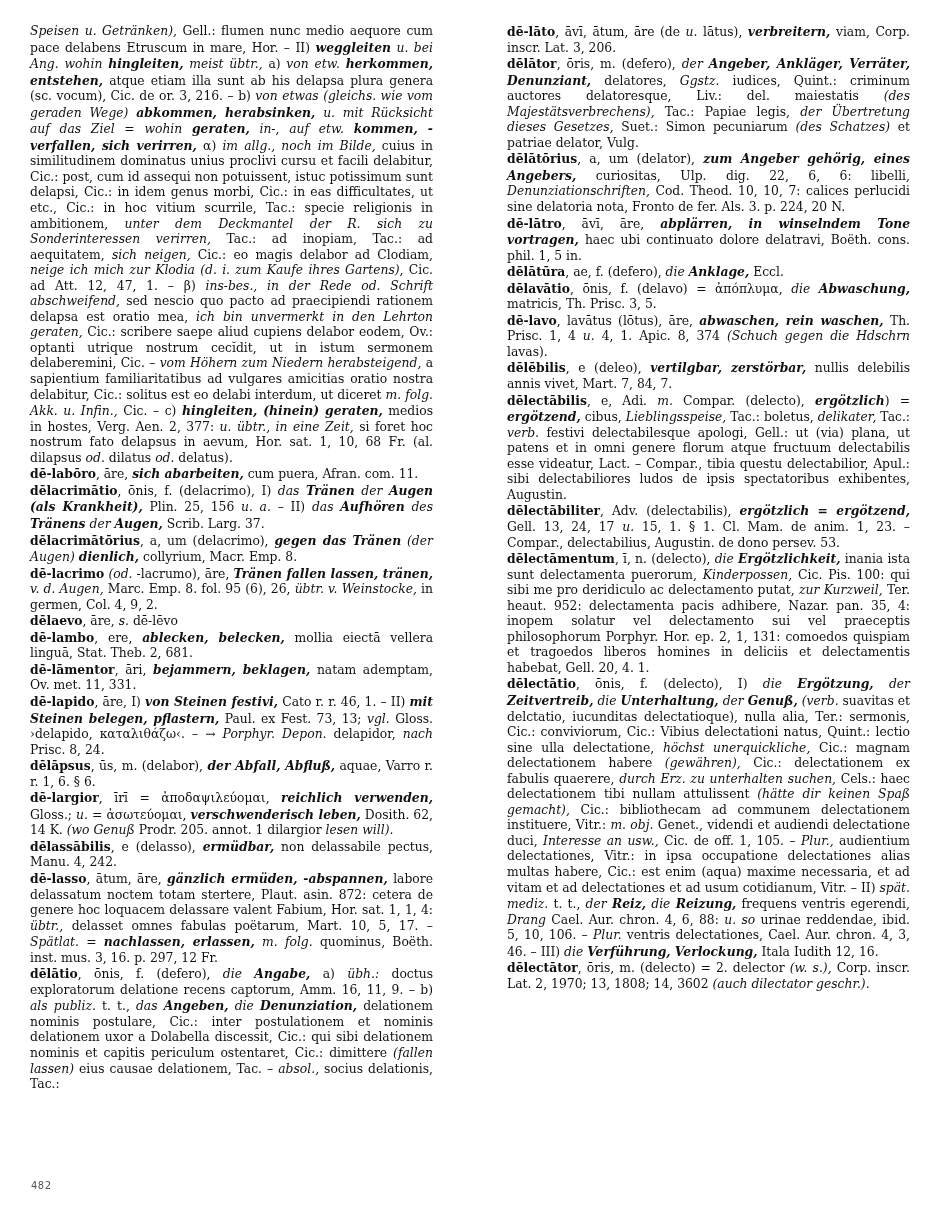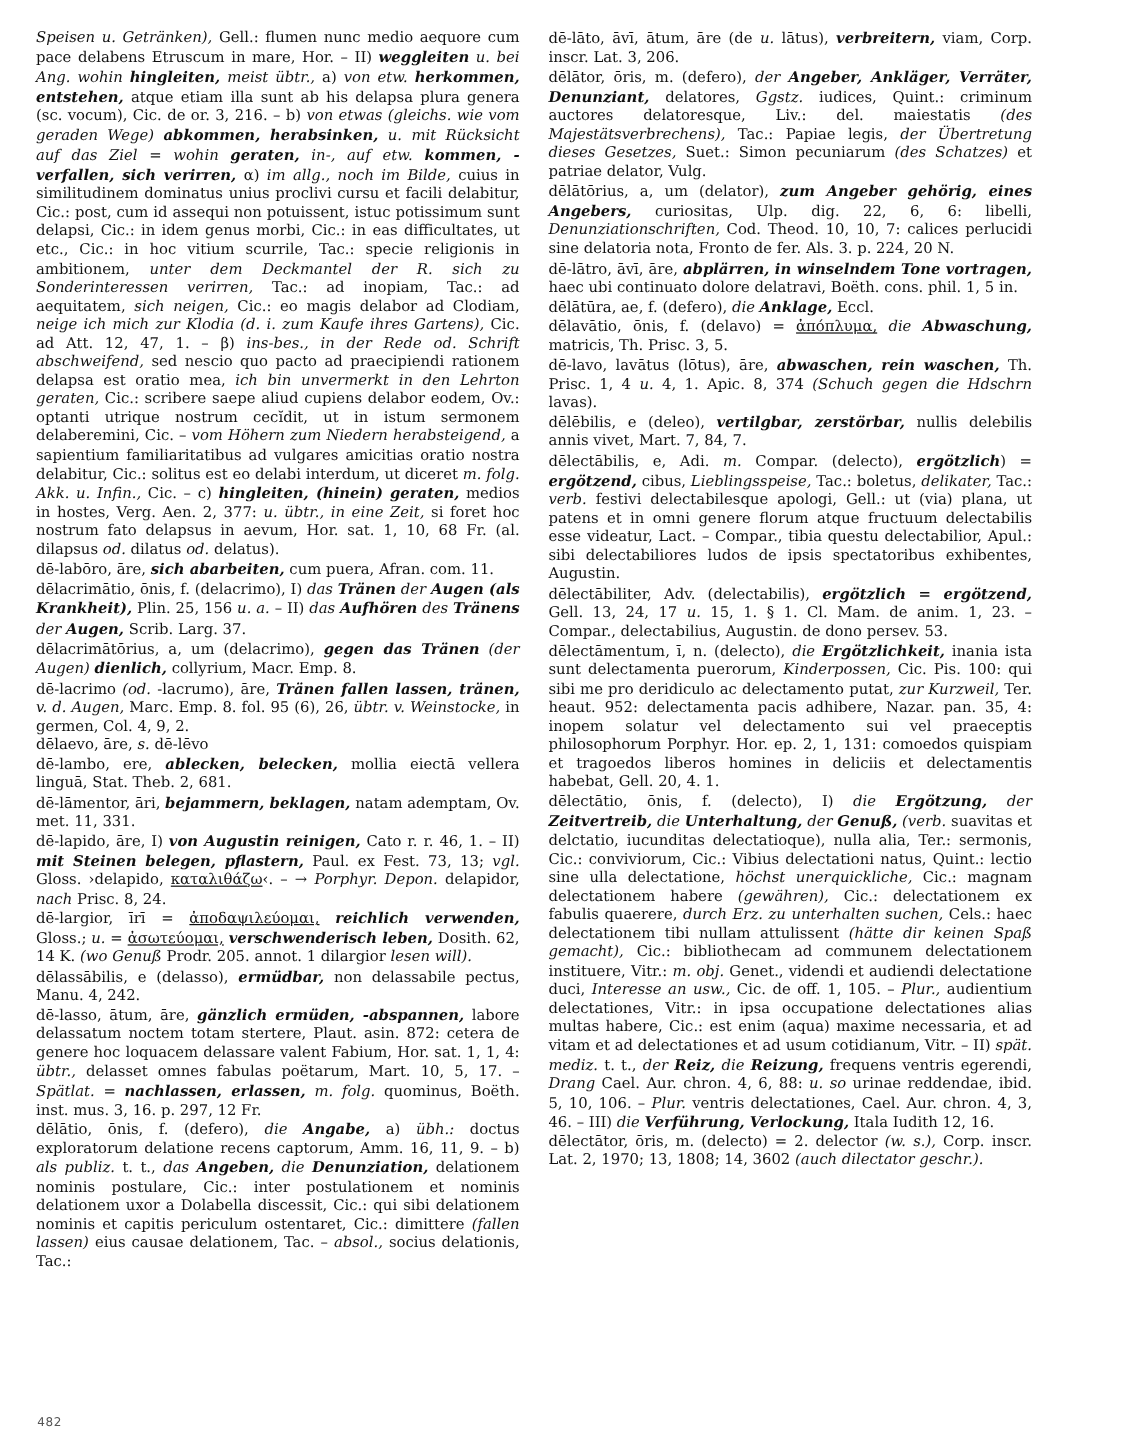--- a/index.html
+++ b/index.html
@@ -22,47 +22,47 @@
     height: 1210px;
   }
   .columns {
     position: absolute;
     left: 30px;
     top: 24px;
     width: 880px;
     height: 1130px;
     display: flex;
     gap: 24px;
+    justify-content: space-between;
   }
   .col {
     width: 403px;
     font-size: 12.35px;
     line-height: 15.55px;
     text-align: justify;
     text-justify: inter-word;
     -webkit-hyphens: none;
     hyphens: none;
   }
   .entry {
     margin: 0;
     padding: 0;
     text-indent: 0;
   }
   .entry + .entry { margin-top: 0; }
   
   .hw {
-    font-weight: normal;
+    font-weight: bold;
     font-family: "DejaVu Serif", "Liberation Serif", serif;
   }
   i, .it { font-style: italic; }
   .bi { font-weight: bold; font-style: italic; }
   .gk {
     font-family: "DejaVu Serif", "Liberation Serif", serif;
     font-style: normal;
-    text-decoration: underline;
   }
   .folio {
     position: absolute;
     left: 31px;
     top: 1180px;
     font-size: 10px;
     font-family: "DejaVu Sans", "Liberation Sans", sans-serif;
     color: #555555;
     letter-spacing: 0.5px;
     text-align: right;
@@ -79,21 +79,22 @@
 
     <div class="col" id="col-left">
         <p class="entry"><i>Speisen u. Getränken),</i> Gell.: flumen nunc medio aequore cum pace delabens Etruscum in mare, Hor. – II) <span class="bi">weggleiten</span> <i>u. bei Ang. wohin</i> <span class="bi">hingleiten,</span> <i>meist übtr.,</i> a) <i>von etw.</i> <span class="bi">herkommen, entstehen,</span> atque etiam illa sunt ab his delapsa plura genera (sc. vocum), Cic. de or. 3, 216. – b) <i>von etwas (gleichs. wie vom geraden Wege)</i> <span class="bi">abkommen, herabsinken,</span> <i>u. mit Rücksicht auf das Ziel = wohin</i> <span class="bi">geraten,</span> <i>in-, auf etw.</i> <span class="bi">kommen, -verfallen, sich verirren,</span> α) <i>im allg., noch im Bilde,</i> cuius in similitudinem dominatus unius proclivi cursu et facili delabitur, Cic.: post, cum id assequi non potuissent, istuc potissimum sunt delapsi, Cic.: in idem genus morbi, Cic.: in eas difficultates, ut etc., Cic.: in hoc vitium scurrile, Tac.: specie religionis in ambitionem, <i>unter dem Deckmantel der R. sich zu Sonderinteressen verirren,</i> Tac.: ad inopiam, Tac.: ad aequitatem, <i>sich neigen,</i> Cic.: eo magis delabor ad Clodiam, <i>neige ich mich zur Klodia (d. i. zum Kaufe ihres Gartens),</i> Cic. ad Att. 12, 47, 1. – β) <i>ins-bes., in der Rede od. Schrift abschweifend,</i> sed nescio quo pacto ad praecipiendi rationem delapsa est oratio mea, <i>ich bin unvermerkt in den Lehrton geraten,</i> Cic.: scribere saepe aliud cupiens delabor eodem, Ov.: optanti utrique nostrum cecĭdit, ut in istum sermonem delaberemini, Cic. – <i>vom Höhern zum Niedern herabsteigend,</i> a sapientium familiaritatibus ad vulgares amicitias oratio nostra delabitur, Cic.: solitus est eo delabi interdum, ut diceret <i>m. folg. Akk. u. Infin.,</i> Cic. – c) <span class="bi">hingleiten, (hinein) geraten,</span> medios in hostes, Verg. Aen. 2, 377: <i>u. übtr., in eine Zeit,</i> si foret hoc nostrum fato delapsus in aevum, Hor. sat. 1, 10, 68 Fr. (al. dilapsus <i>od.</i> dilatus <i>od.</i> delatus).</p>
         <p class="entry"><span class="hw">dē-labōro</span>, āre, <span class="bi">sich abarbeiten,</span> cum puera, Afran. com. 11.</p>
         <p class="entry"><span class="hw">dēlacrimātio</span>, ōnis, f. (delacrimo), I) <i>das</i> <span class="bi">Tränen</span> <i>der</i> <span class="bi">Augen (als Krankheit),</span> Plin. 25, 156 <i>u. a.</i> – II) <i>das</i> <span class="bi">Aufhören</span> <i>des</i> <span class="bi">Tränens</span> <i>der</i> <span class="bi">Augen,</span> Scrib. Larg. 37.</p>
         <p class="entry"><span class="hw">dēlacrimātōrius</span>, a, um (delacrimo), <span class="bi">gegen das Tränen</span> <i>(der Augen)</i> <span class="bi">dienlich,</span> collyrium, Macr. Emp. 8.</p>
         <p class="entry"><span class="hw">dē-lacrimo</span> <i>(od.</i> -lacrumo), āre, <span class="bi">Tränen fallen lassen, tränen,</span> <i>v. d. Augen,</i> Marc. Emp. 8. fol. 95 (6), 26, <i>übtr. v. Weinstocke,</i> in germen, Col. 4, 9, 2.</p>
         <p class="entry"><span class="hw">dēlaevo</span>, āre, <i>s.</i> dē-lēvo</p>
         <p class="entry"><span class="hw">dē-lambo</span>, ere, <span class="bi">ablecken, belecken,</span> mollia eiectā vellera linguā, Stat. Theb. 2, 681.</p>
         <p class="entry"><span class="hw">dē-lāmentor</span>, āri, <span class="bi">bejammern, beklagen,</span> natam ademptam, Ov. met. 11, 331.</p>
-        <p class="entry"><span class="hw">dē-lapido</span>, āre, I) <span class="bi">von Augustin reinigen,</span> Cato r. r. 46, 1. – II) <span class="bi">mit Steinen belegen, pflastern,</span> Paul. ex Fest. 73, 13; <i>vgl.</i> Gloss. ›delapido, <span class="gk">καταλιθάζω</span>‹. – → <i>Porphyr. Depon.</i> delapidor, <i>nach</i> Prisc. 8, 24.</p>
+        <p class="entry"><span class="hw">dē-lapido</span>, āre, I) <span class="bi">von Steinen festivi,</span> Cato r. r. 46, 1. – II) <span class="bi">mit Steinen belegen, pflastern,</span> Paul. ex Fest. 73, 13; <i>vgl.</i> Gloss. ›delapido, <span class="gk">καταλιθάζω</span>‹. – → <i>Porphyr. Depon.</i> delapidor, <i>nach</i> Prisc. 8, 24.</p>
+        <p class="entry"><span class="hw">dēlāpsus</span>, ūs, m. (delabor), <span class="bi">der Abfall, Abfluß,</span> aquae, Varro r. r. 1, 6. § 6.</p>
         <p class="entry"><span class="hw">dē-largior</span>, īrī = <span class="gk">ἀποδαψιλεύομαι,</span> <span class="bi">reichlich verwenden,</span> Gloss.; <i>u.</i> = <span class="gk">ἀσωτεύομαι,</span> <span class="bi">verschwenderisch leben,</span> Dosith. 62, 14 K. <i>(wo Genuß</i> Prodr. 205. annot. 1 dilargior <i>lesen will).</i></p>
         <p class="entry"><span class="hw">dēlassābilis</span>, e (delasso), <span class="bi">ermüdbar,</span> non delassabile pectus, Manu. 4, 242.</p>
         <p class="entry"><span class="hw">dē-lasso</span>, ātum, āre, <span class="bi">gänzlich ermüden, -abspannen,</span> labore delassatum noctem totam stertere, Plaut. asin. 872: cetera de genere hoc loquacem delassare valent Fabium, Hor. sat. 1, 1, 4: <i>übtr.,</i> delasset omnes fabulas poëtarum, Mart. 10, 5, 17. – <i>Spätlat.</i> = <span class="bi">nachlassen, erlassen,</span> <i>m. folg.</i> quominus, Boëth. inst. mus. 3, 16. p. 297, 12 Fr.</p>
         <p class="entry"><span class="hw">dēlātio</span>, ōnis, f. (defero), <i>die</i> <span class="bi">Angabe,</span> a) <i>übh.:</i> doctus exploratorum delatione recens captorum, Amm. 16, 11, 9. – b) <i>als publiz.</i> t. t., <i>das</i> <span class="bi">Angeben,</span> <i>die</i> <span class="bi">Denunziation,</span> delationem nominis postulare, Cic.: inter postulationem et nominis delationem uxor a Dolabella discessit, Cic.: qui sibi delationem nominis et capitis periculum ostentaret, Cic.: dimittere <i>(fallen lassen)</i> eius causae delationem, Tac. – <i>absol.,</i> socius delationis, Tac.:</p>
       </div>
     <div class="col" id="col-right">
         <p class="entry"><span class="hw">dē-lāto</span>, āvī, ātum, āre (de <i>u.</i> lātus), <span class="bi">verbreitern,</span> viam, Corp. inscr. Lat. 3, 206.</p>
         <p class="entry"><span class="hw">dēlātor</span>, ōris, m. (defero), <i>der</i> <span class="bi">Angeber, Ankläger, Verräter, Denunziant,</span> delatores, <i>Ggstz.</i> iudices, Quint.: criminum auctores delatoresque, Liv.: del. maiestatis <i>(des Majestätsverbrechens),</i> Tac.: Papiae legis, <i>der Übertretung dieses Gesetzes,</i> Suet.: Simon pecuniarum <i>(des Schatzes)</i> et patriae delator, Vulg.</p>
         <p class="entry"><span class="hw">dēlātōrius</span>, a, um (delator), <span class="bi">zum Angeber gehörig, eines Angebers,</span> curiositas, Ulp. dig. 22, 6, 6: libelli, <i>Denunziationschriften,</i> Cod. Theod. 10, 10, 7: calices perlucidi sine delatoria nota, Fronto de fer. Als. 3. p. 224, 20 N.</p>
         <p class="entry"><span class="hw">dē-lātro</span>, āvī, āre, <span class="bi">abplärren, in winselndem Tone vortragen,</span> haec ubi continuato dolore delatravi, Boëth. cons. phil. 1, 5 in.</p>

